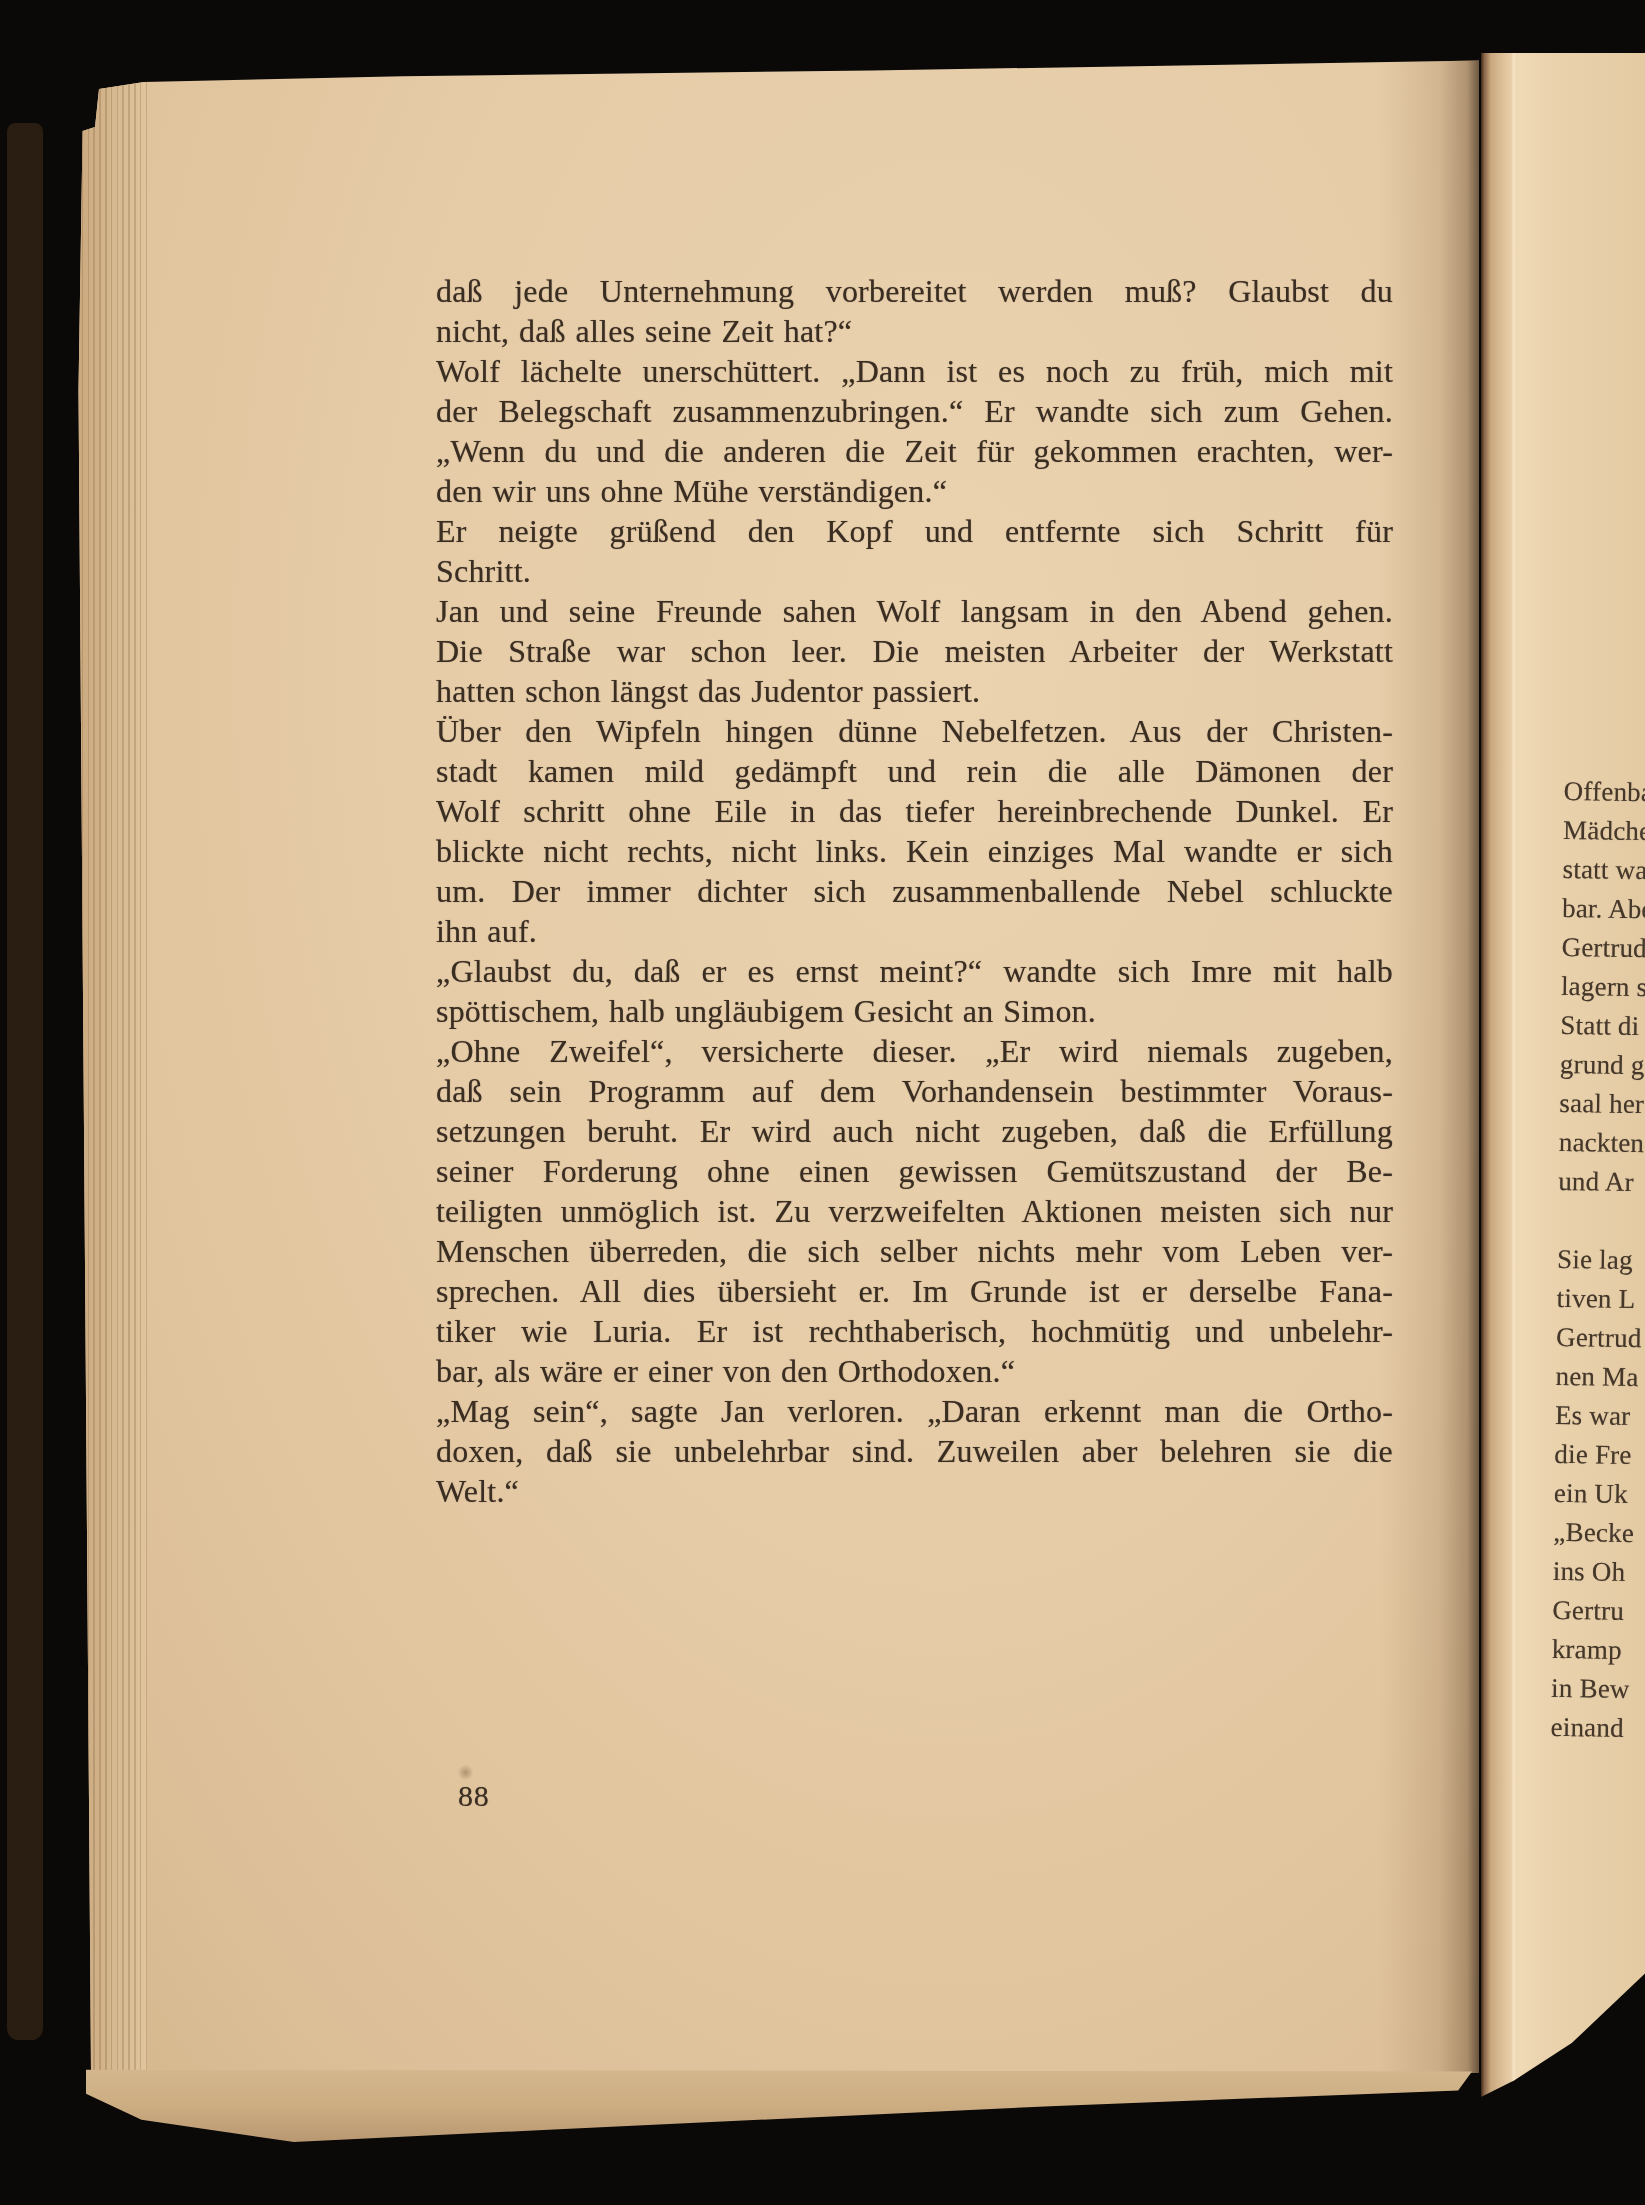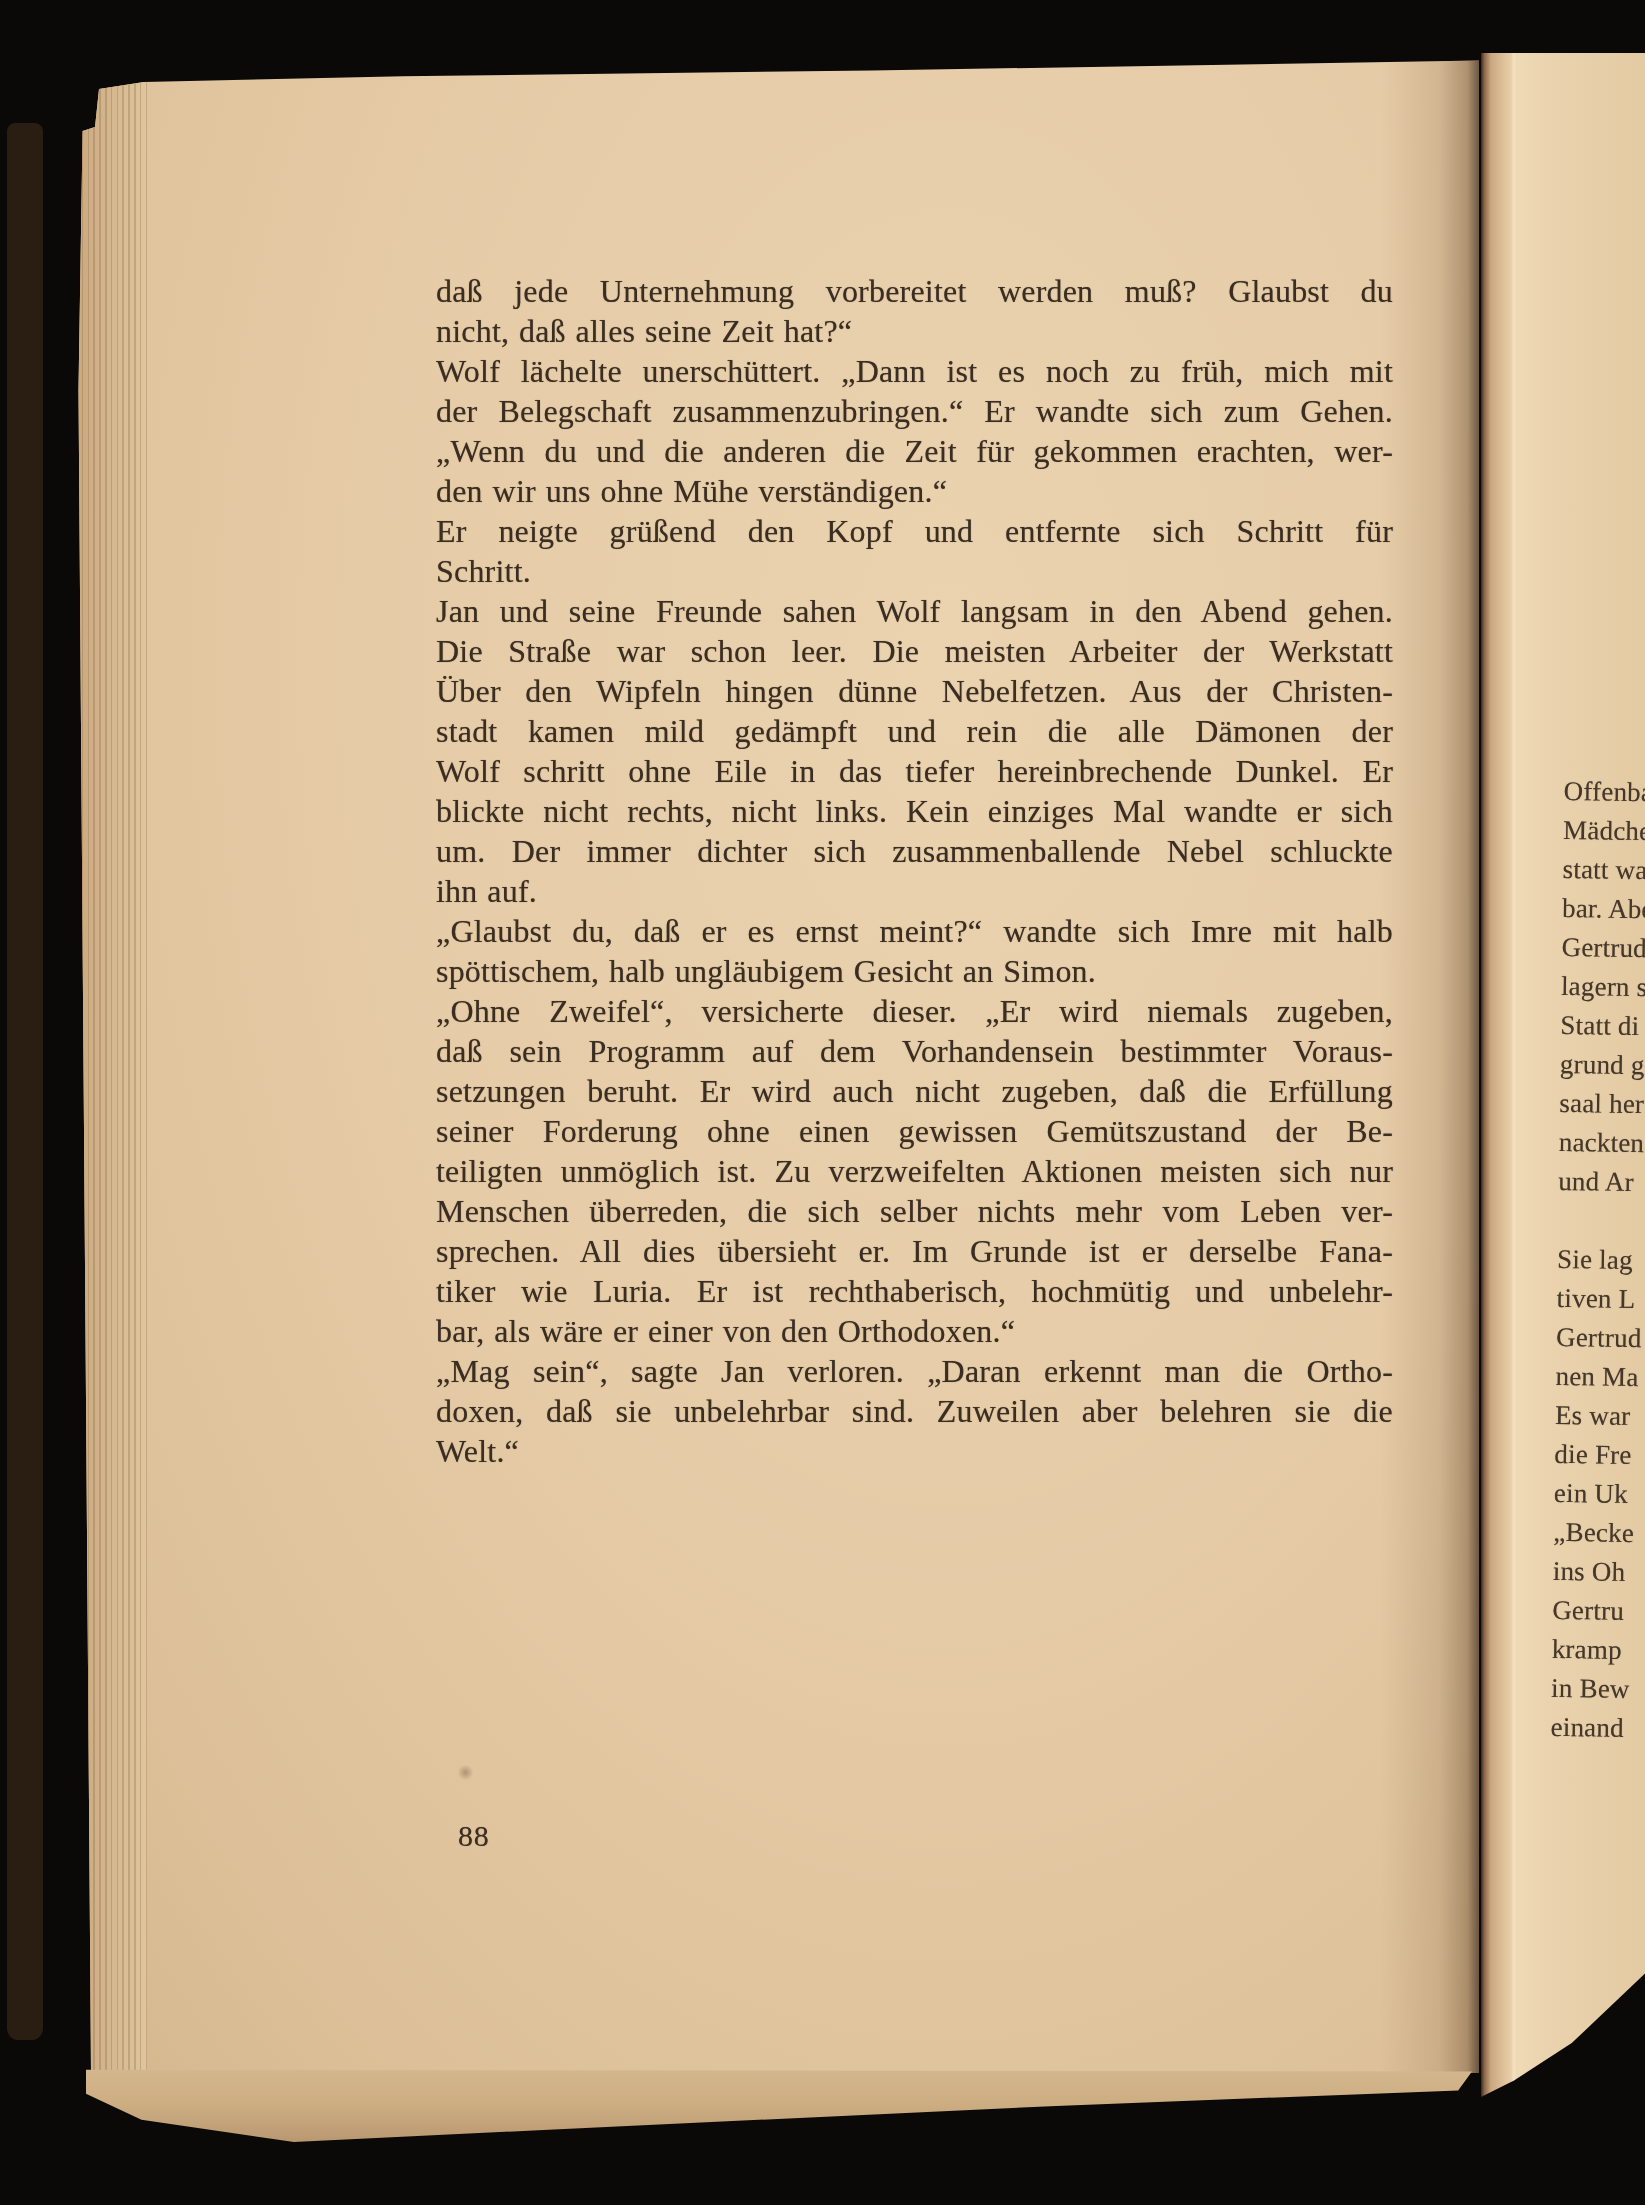--- a/index.html
+++ b/index.html
@@ -70,21 +70,20 @@
     height:40px;line-height:40px;white-space:normal;
     text-align:justify;text-align-last:justify;
   }
   .line.no-j{text-align-last:left;}
 
   
   .page-number{
     position:absolute;left:458px;top:1779px;
     color:#3a2d22;font-size:30px;letter-spacing:0.8px;
     text-shadow:0 0 1px rgba(58,45,34,0.55);
-    margin-top:40px;
   }
   .stain{
     position:absolute;left:457px;top:1765px;width:16.5px;height:15px;border-radius:50%;
     background:radial-gradient(circle,rgba(136,106,74,0.55) 0%,rgba(136,106,74,0) 70%);
   }
 
   
   .adjacent-text{
     position:absolute;left:1564px;top:772px;width:115px;
     color:#45372a;font-size:27px;letter-spacing:0.2px;
@@ -125,20 +124,21 @@
       <div class="line no-j">den wir uns ohne Mühe verständigen.“</div>
 
       <div class="line">Er neigte grüßend den Kopf und entfernte sich Schritt für</div>
 
       <div class="line no-j">Schritt.</div>
 
       <div class="line">Jan und seine Freunde sahen Wolf langsam in den Abend gehen.</div>
 
       <div class="line">Die Straße war schon leer. Die meisten Arbeiter der Werkstatt</div>
 
+      <div class="line no-j">hatten schon längst das Judentor passiert.</div>
 
       <div class="line">Über den Wipfeln hingen dünne Nebelfetzen. Aus der Christen-</div>
 
       <div class="line">stadt kamen mild gedämpft und rein die alle Dämonen der</div>
 
 
       <div class="line">Wolf schritt ohne Eile in das tiefer hereinbrechende Dunkel. Er</div>
 
       <div class="line">blickte nicht rechts, nicht links. Kein einziges Mal wandte er sich</div>
 

